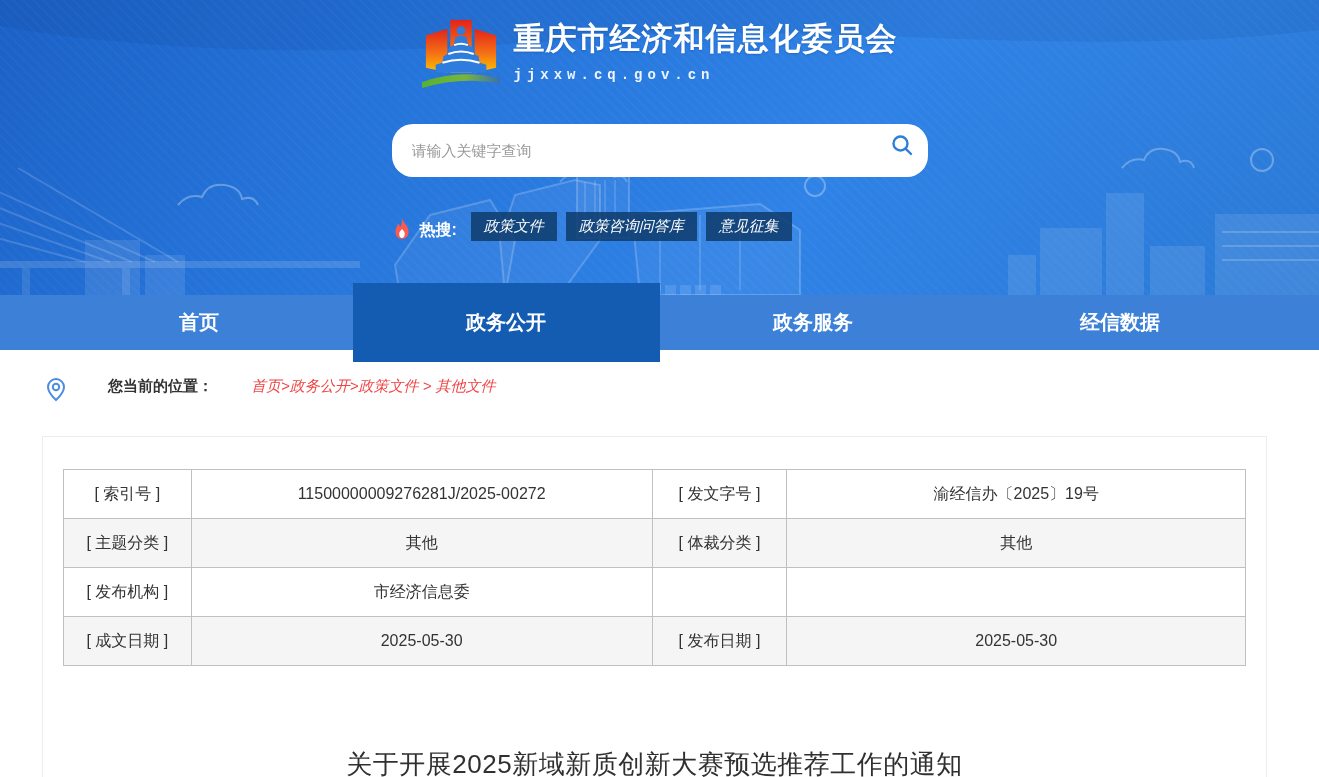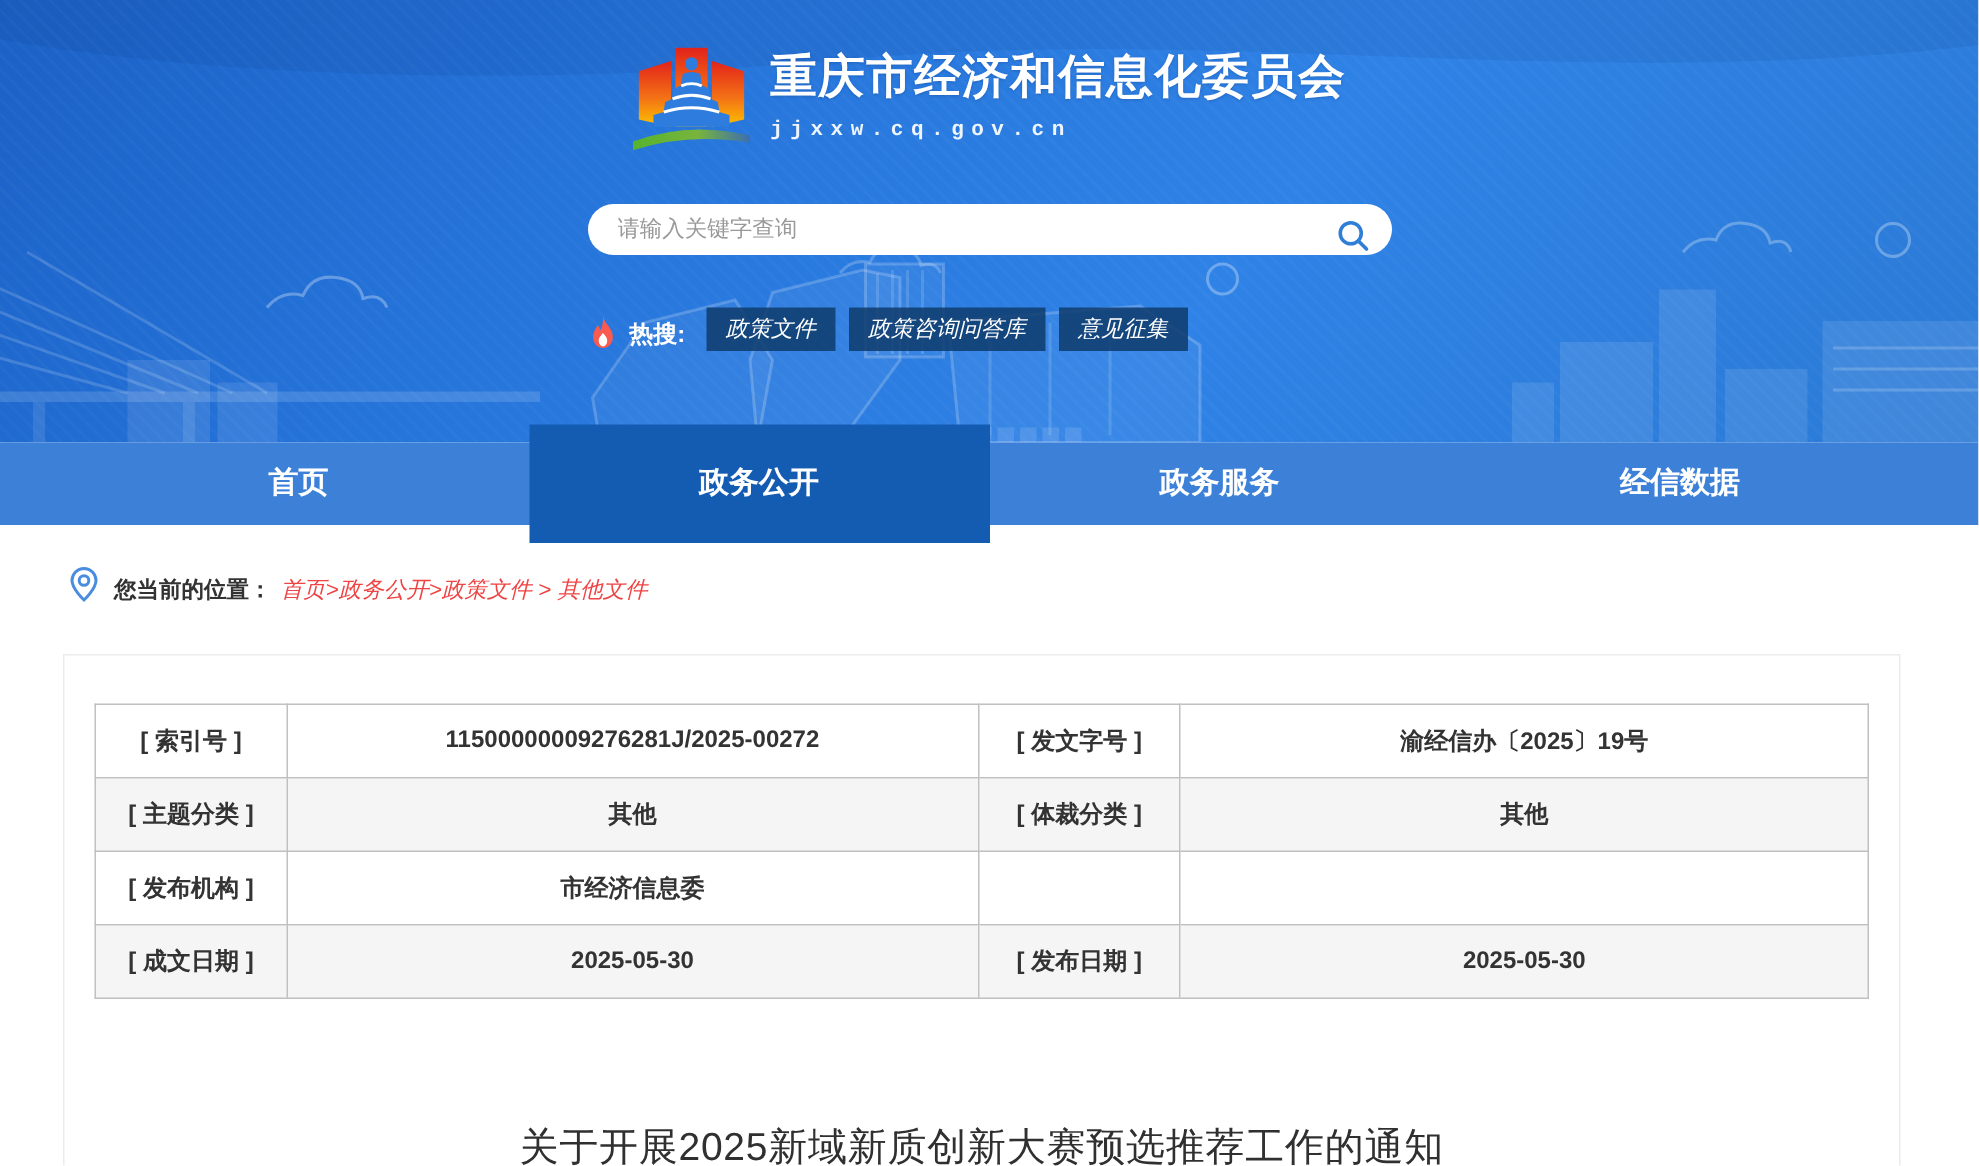--- a/index.html
+++ b/index.html
@@ -9,31 +9,31 @@
   
   .banner { position:relative; height:295px;
     background:linear-gradient(128deg,#1b61c6 0%,#2574da 30%,#2f82e6 62%,#2b7ad6 100%);
     z-index:1; }
   .banner::after { content:""; position:absolute; inset:0;
     background:repeating-linear-gradient(45deg, rgba(255,255,255,0.025) 0 2px, transparent 2px 7px);
     pointer-events:none; }
   .banner-art { position:absolute; inset:0; width:100%; height:100%; }
 
   .brand { position:relative; z-index:3; display:flex; justify-content:center;
-    align-items:flex-start; gap:14px; padding-top:24px; }
+    align-items:flex-start; gap:14px; padding-top:12px; }
   .brand-text { padding-top:6px; }
   .site-title { color:#fff; font-size:31px; font-weight:bold; letter-spacing:1px;
     line-height:42px; text-shadow:0 1px 2px rgba(0,40,100,0.25); }
   .site-url { color:rgba(255,255,255,0.92); font-size:14px; letter-spacing:5px;
     margin-top:7px; font-weight:bold;font-family:Liberation Mono, monospace; }
 
   .search-row { position:relative; z-index:3; width:536px; margin:30px auto 0; }
-  .search-input { width:100%; height:34px; border:none; border-radius:21px;
+  .search-input { width:100%; height:53px; border:none; border-radius:21px;
     padding:0 52px 0 20px; font-size:15px; color:#333; outline:none;
-    font-family:Liberation Serif, serif; }
+    font-family:Liberation Sans, sans-serif; }
   .search-input::placeholder { color:#999; }
   .search-btn { position:absolute; right:14px; top:9px; width:24px; height:24px;
     background:none; border:none; cursor:pointer; padding:0; }
 
   .hot-row { position:relative; z-index:3; width:536px; margin:35px auto 0;
     display:flex; align-items:flex-end; }
   .flame { margin-right:8px; flex:0 0 auto; }
   .hot-label { color:#fff; font-size:16px; font-weight:bold; margin-right:14px; }
   .hot-btn { background:rgba(16,62,112,0.88); color:#fff; border:none; cursor:pointer;
     font-size:15px; padding:5px 13px; margin-right:9px;
@@ -41,30 +41,30 @@
 
   
   .nav { position:relative; z-index:2; height:55px; background:#3d80d8; }
   .nav-inner { width:1228px; margin:0 auto; display:flex; align-items:flex-start; height:55px; }
   .nav-item { flex:1; height:55px; line-height:55px; text-align:center; color:#fff;
     font-size:20px; font-weight:bold; cursor:pointer; }
   .nav-item.active { background:#145cb2; margin-top:-12px; height:79px;
     line-height:55px; padding-top:12px; }
 
   
-  .crumbs { display:flex; align-items:flex-end; margin:27px 0 0 45px;
-    font-size:15px; color:#333; }
+  .crumbs { display:flex; align-items:flex-start; margin:27px 0 0 45px;
+    font-size:15px; color:#333;gap:32px; }
   .crumbs .pin { margin-right:9px; }
   .crumb-prefix { font-weight:bold; margin-right:6px; }
   .crumb-path { color:#ef4444; cursor:pointer;font-style:italic; }
 
   
   .card { width:1225px; margin:33px auto 0 42px; border:1px solid #ececec;
     background:#fff; padding:32px 20px 60px; }
-  table.meta { width:100%; border-collapse:collapse; table-layout:fixed;font-weight:bold; }
+  table.meta { width:100%; border-collapse:collapse; table-layout:fixed; }
   table.meta td { border:1px solid #c0c0c0; height:49px; text-align:center;
     vertical-align:middle; font-size:16px; color:#333; background:#fff;
     overflow:hidden; white-space:nowrap; }
   table.meta tr:nth-child(even) td { background:#f5f5f5; }
 
   .article-title { text-align:center; font-size:26px; font-weight:normal;
     color:#303030; margin-top:81px; letter-spacing:0.5px; }
 </style>
 </head>
 <body>

